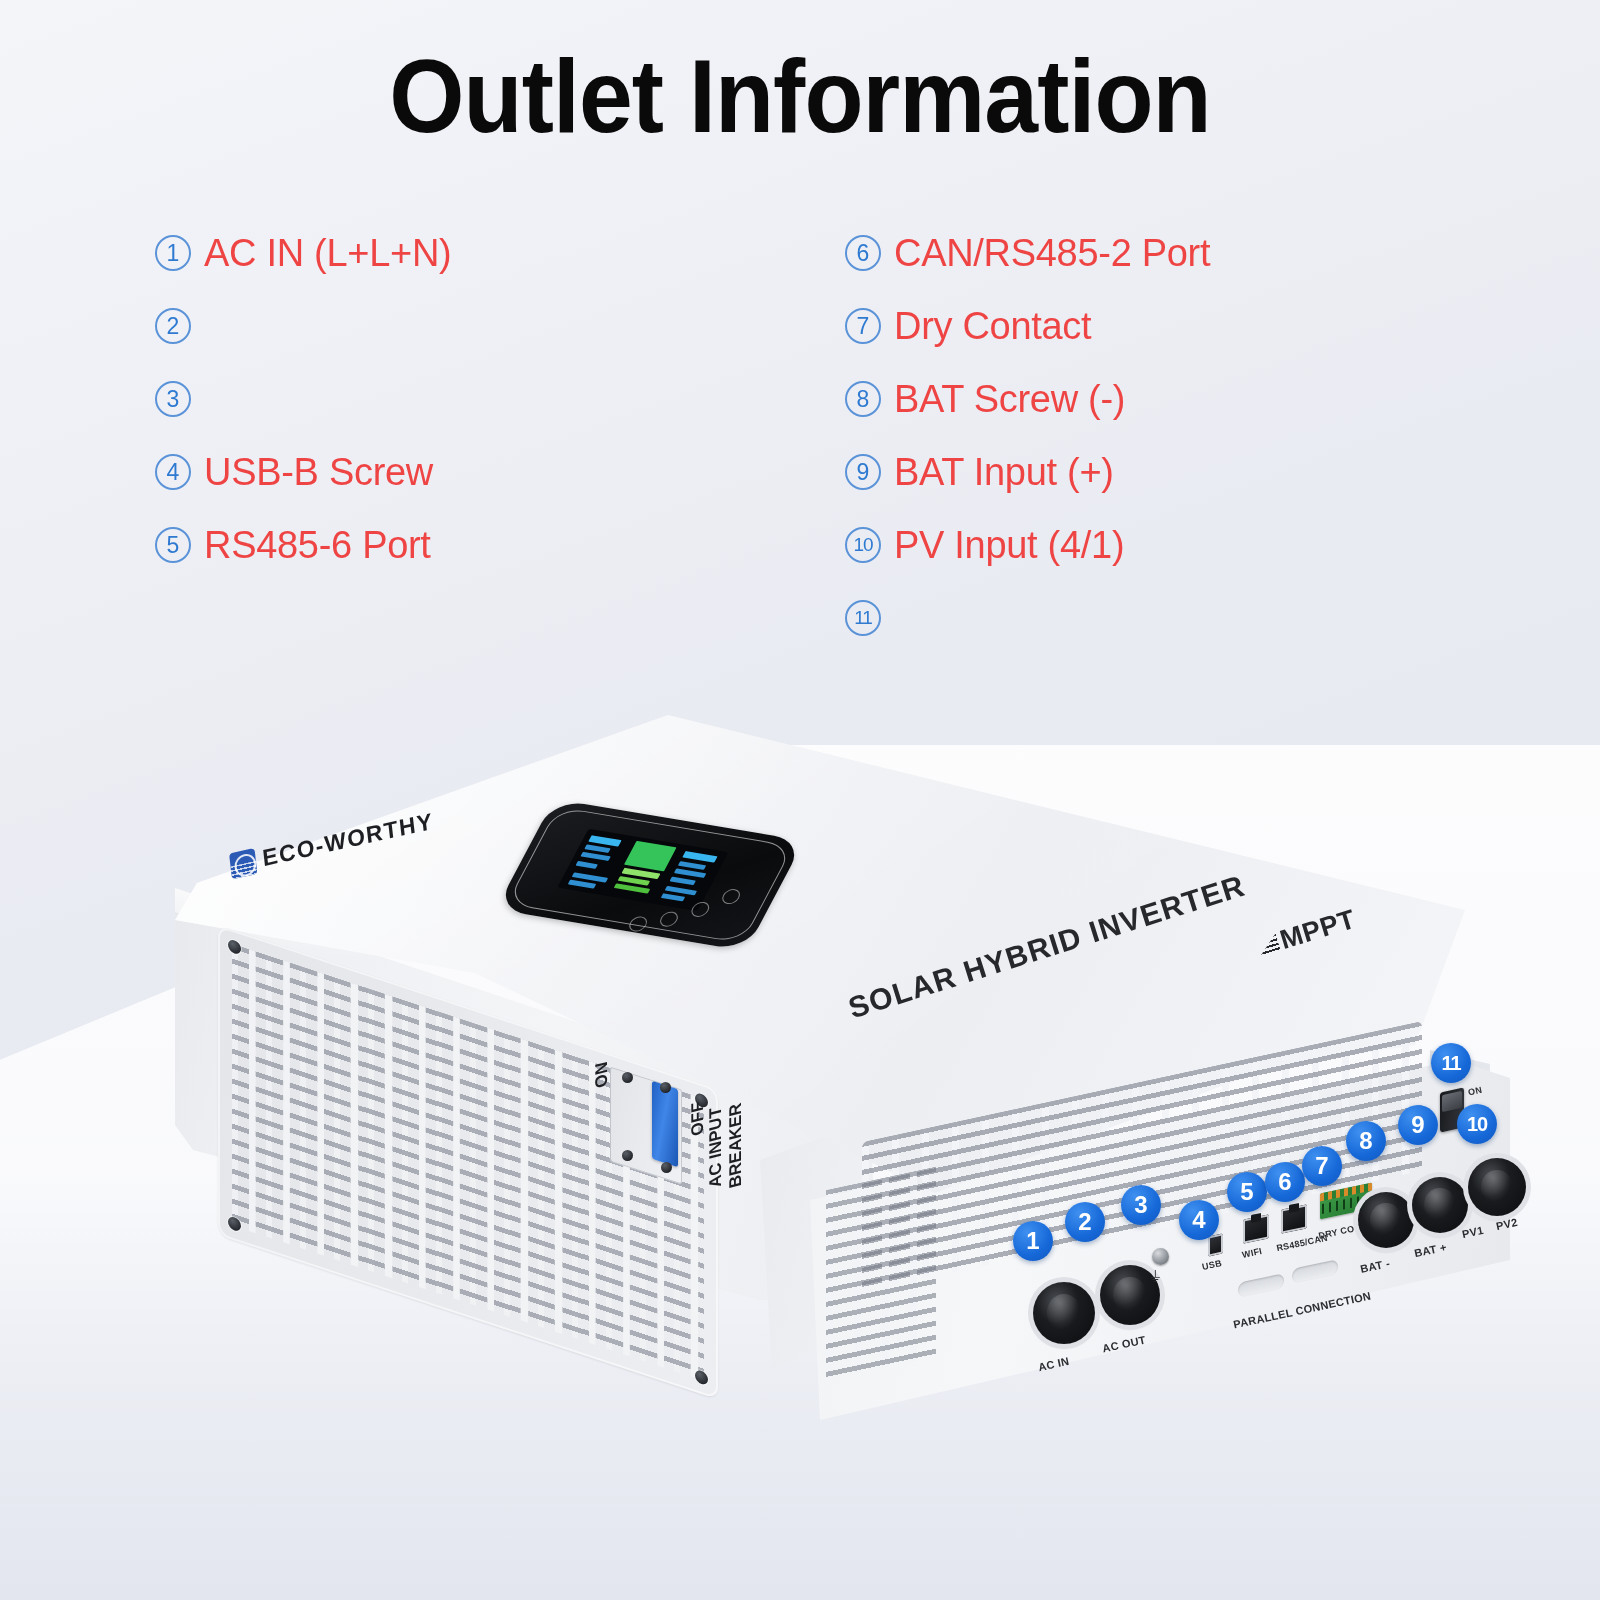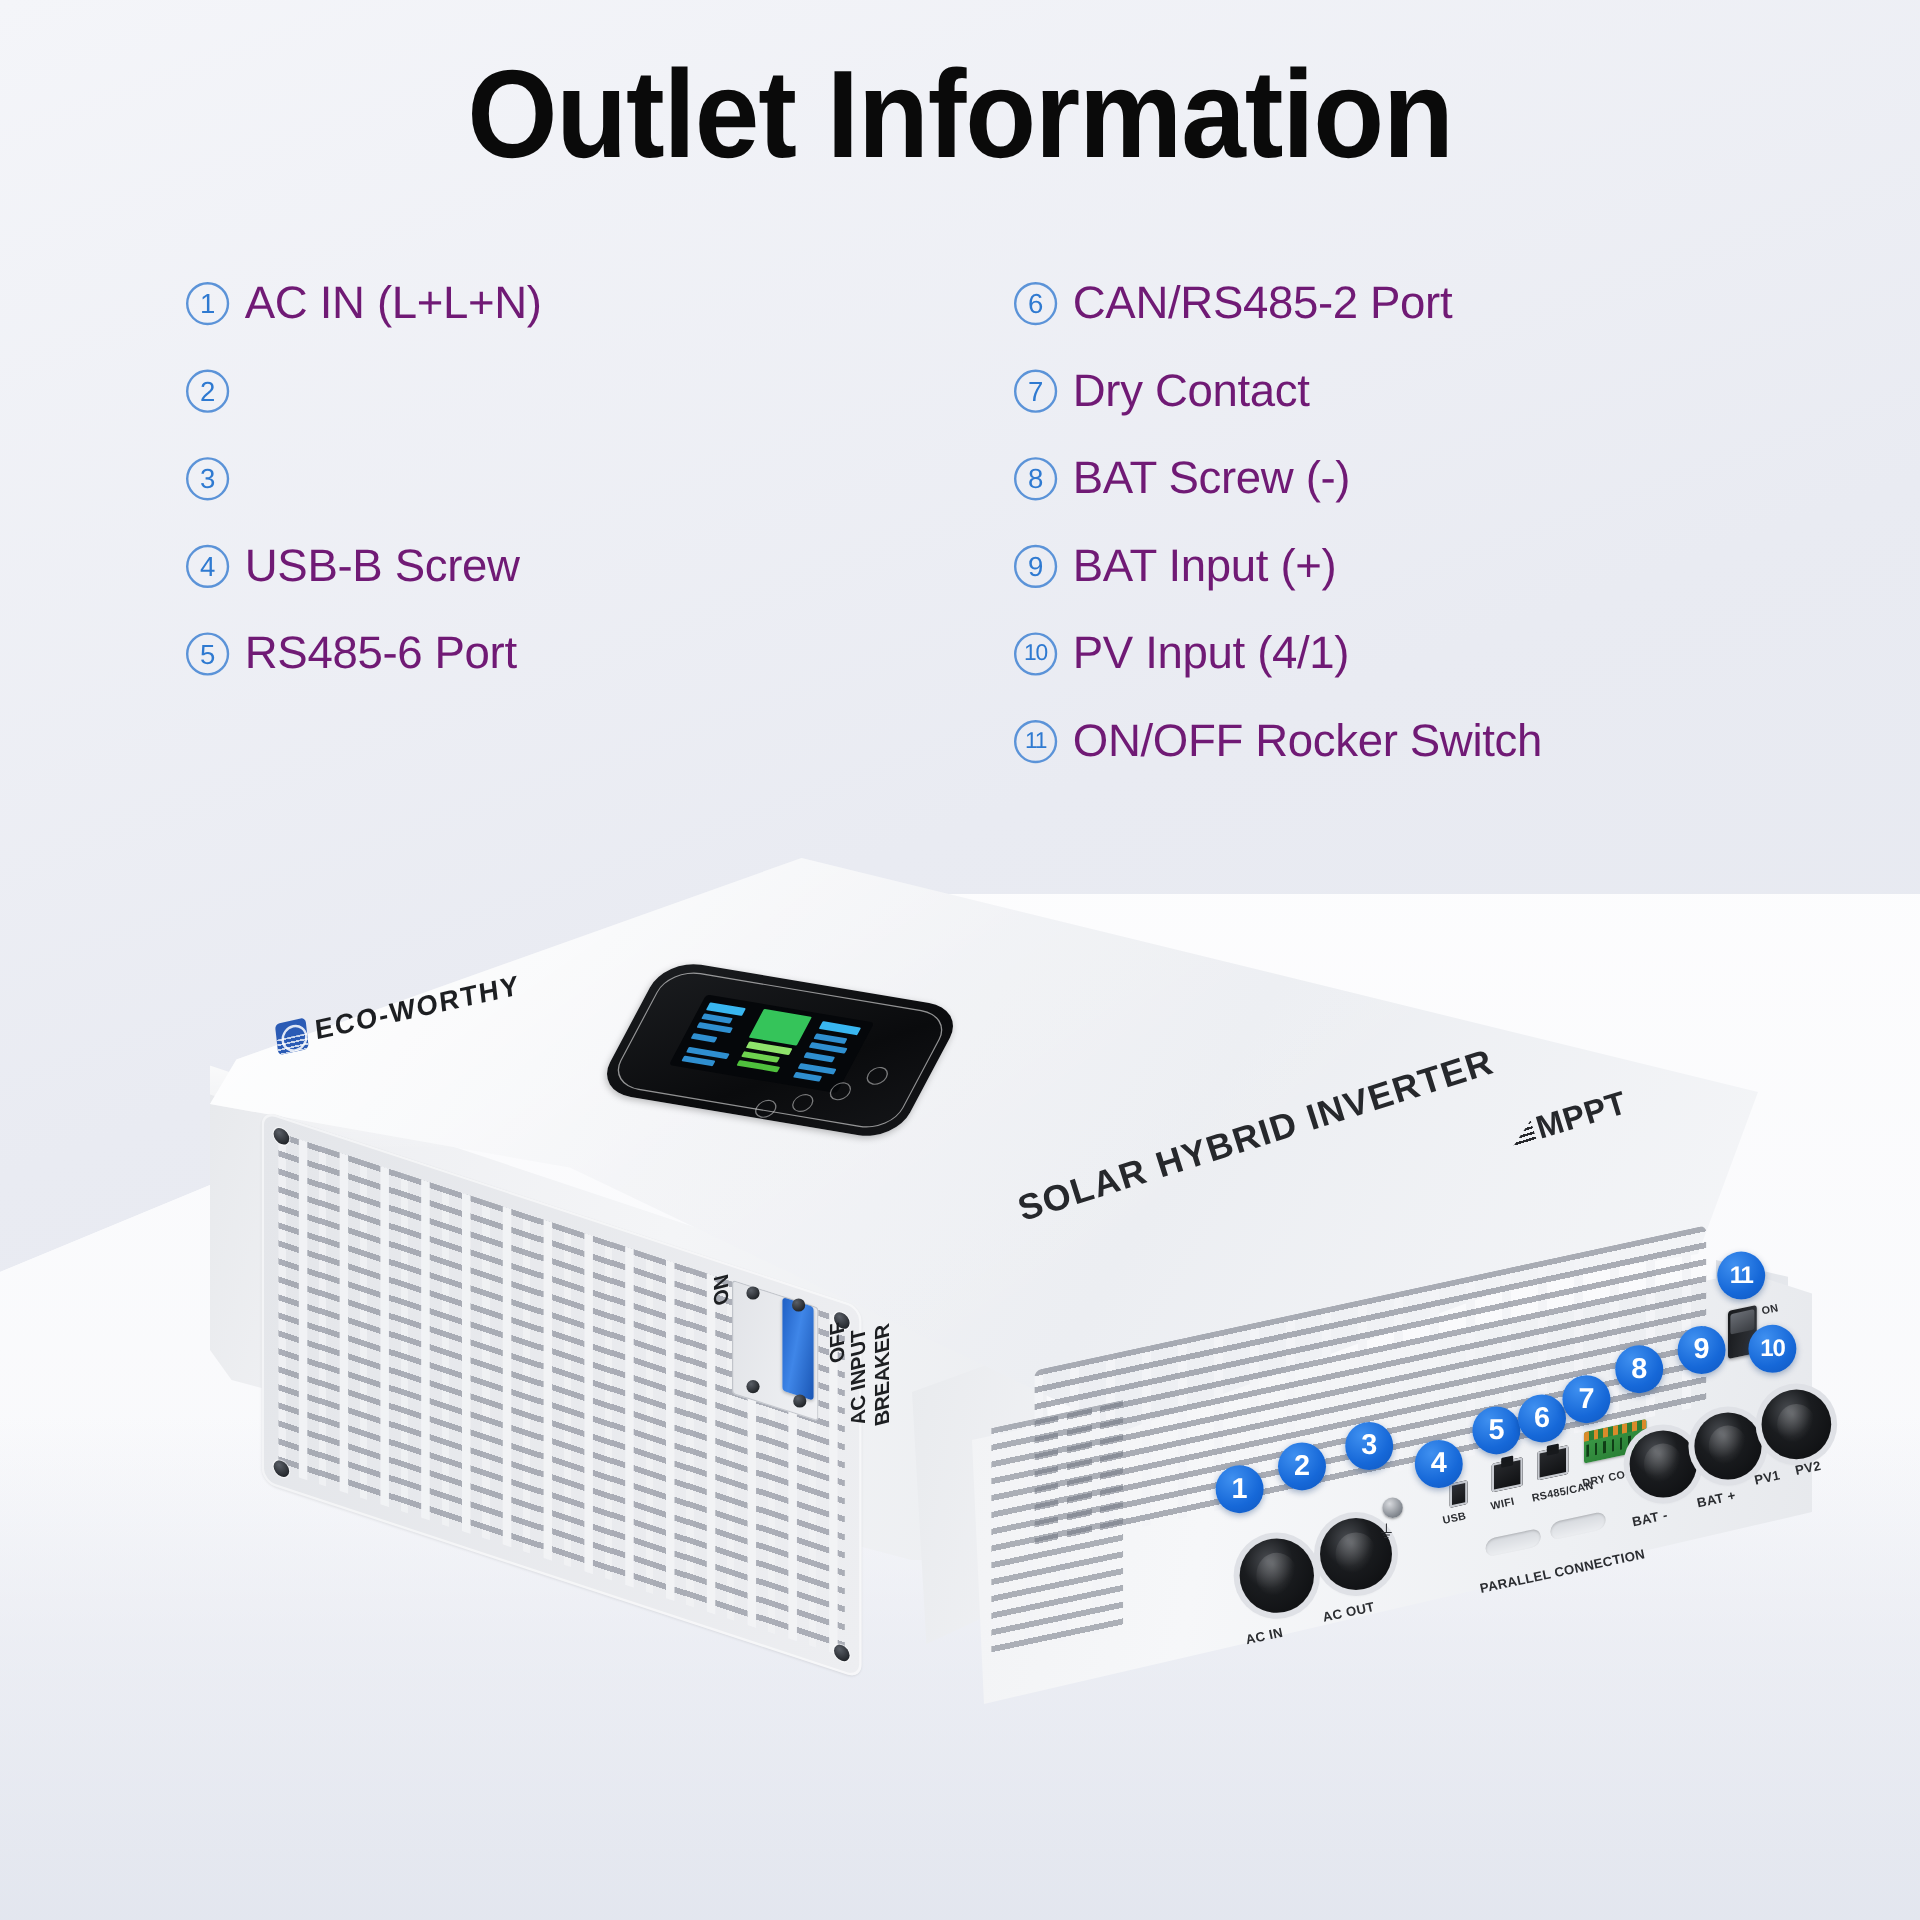--- a/index.html
+++ b/index.html
@@ -42,21 +42,21 @@
   .num-circle{
     flex:0 0 auto;width:36px;height:36px;border-radius:50%;
     border:2px solid #5b93d8;color:#2f7ad1;
     display:flex;align-items:center;justify-content:center;
     font-size:23px;font-weight:500;margin-right:13px;
     font-family:"Liberation Sans","DejaVu Sans",sans-serif;
     box-sizing:border-box;
   }
   .num-circle.wide{font-size:19px;letter-spacing:-1px;}
   .legend-label{
-    font-size:38px;color:#701a75;font-weight:500;white-space:nowrap;
+    font-size:38px;color:#ef4444;font-weight:500;white-space:nowrap;
     font-family:"Liberation Sans","DejaVu Sans",sans-serif;letter-spacing:-.3px;
   }
 
   
   #product{position:absolute;left:0;top:690px;width:1600px;height:910px;}
 
   
   #lid{
     position:absolute;left:175px;top:25px;width:1290px;height:600px;
     background:
@@ -383,21 +383,20 @@
   <div class="legend-item">
     <span class="num-circle">9</span>
     <span class="legend-label">BAT Input (+)</span>
   </div>
   <div class="legend-item">
     <span class="num-circle wide">10</span>
     <span class="legend-label">PV Input (4/1)</span>
   </div>
   <div class="legend-item">
     <span class="num-circle wide">11</span>
-    <span class="legend-label">ON/OFF Rocker Switch</span>
   </div>
 </div>
 
 <div id="product">
 
   <div id="face-side"></div>
   <div id="face-left"></div>
   <div id="face-left-edge"></div>
   <div id="face-mid"></div>
   <div id="face-right"></div>

